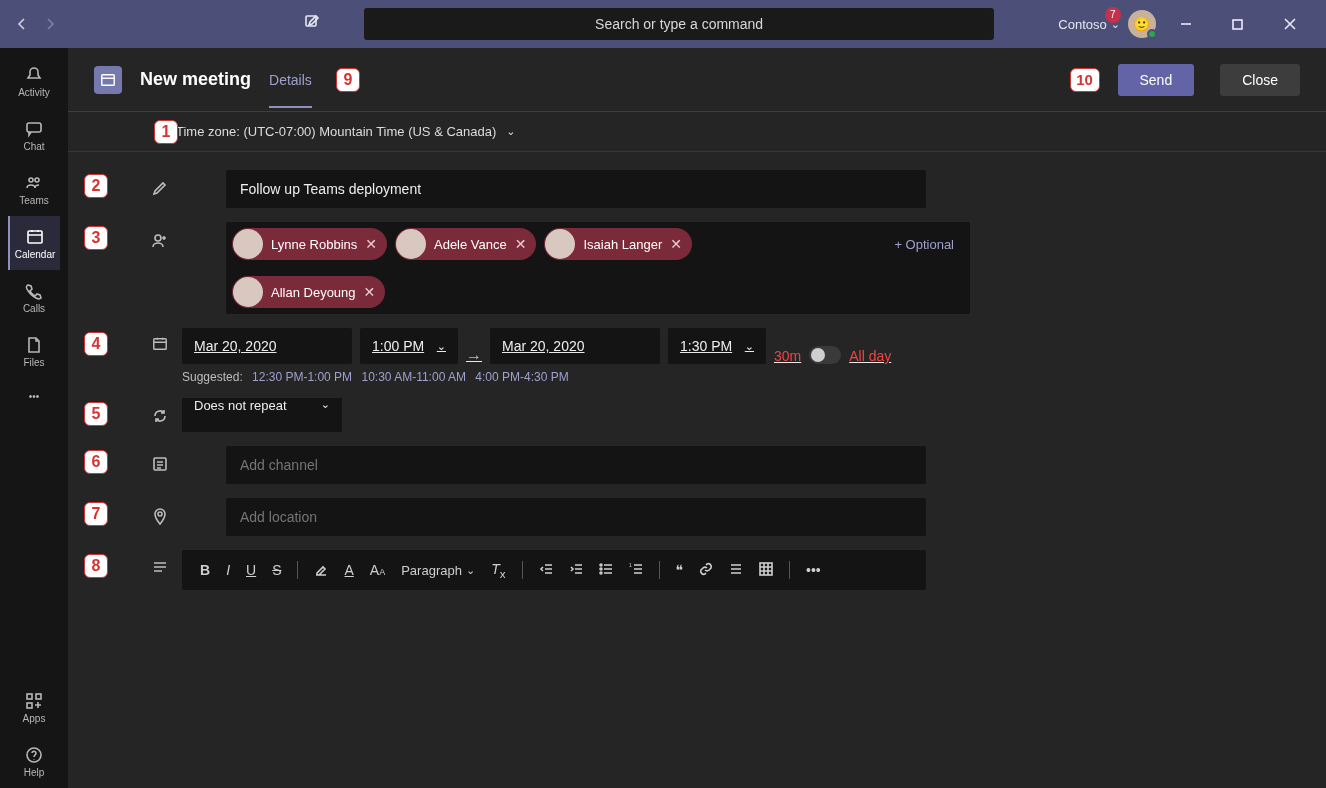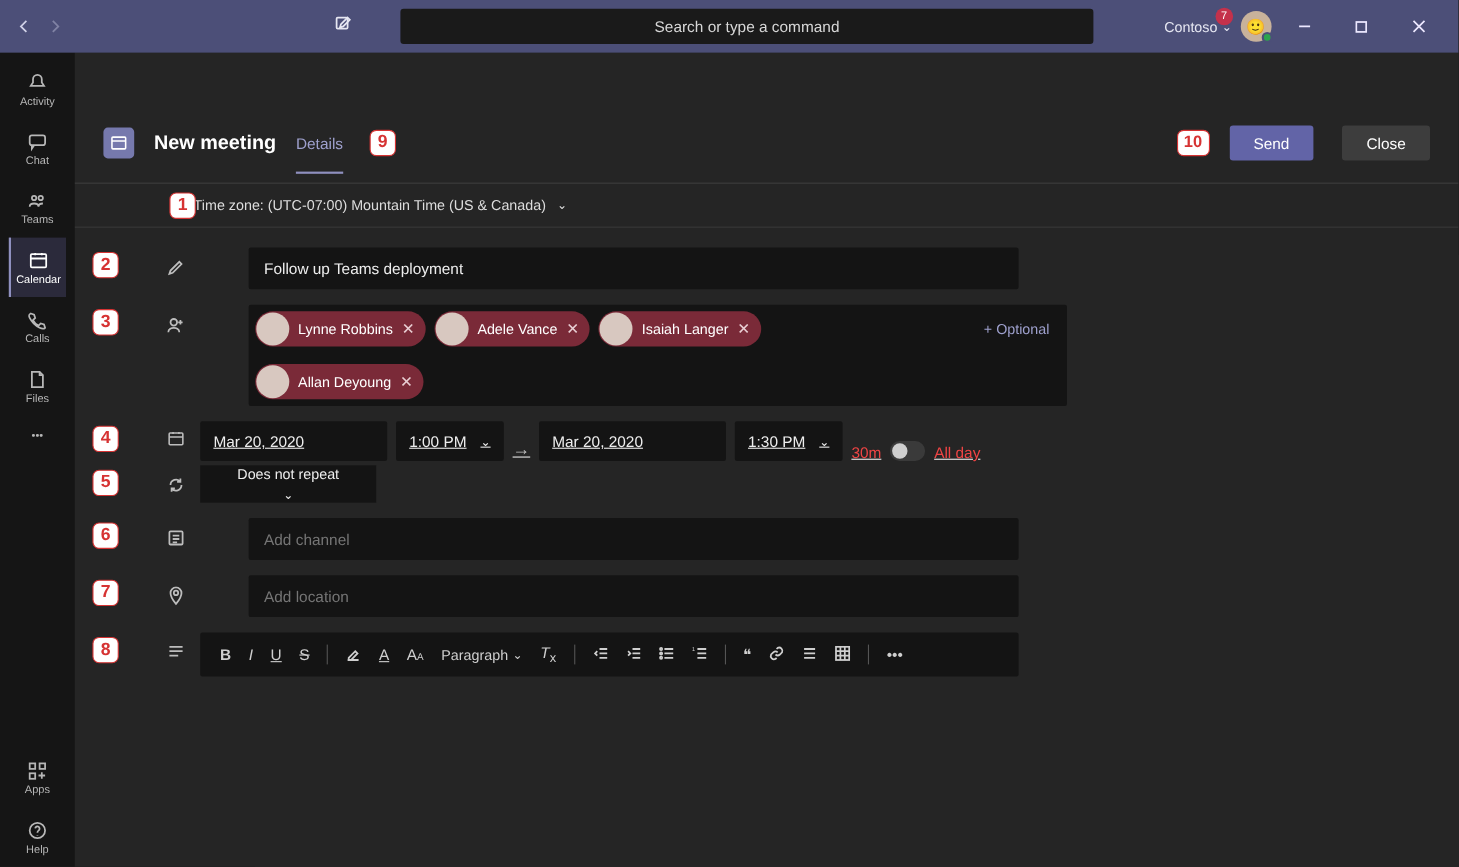--- a/index.html
+++ b/index.html
@@ -21,21 +21,21 @@
   
   .app { display:flex; height:740px;}
   .rail { width:68px; background:#151515; display:flex; flex-direction:column; align-items:center; padding-top:6px;}
   .rail-item { width:52px; height:54px; display:flex; flex-direction:column; align-items:center; justify-content:center; color:#b7b7b7; font-size:10px; gap:2px; cursor:pointer;}
   .rail-item.selected{ background:#2b2a3b; color:#fff; border-left:2px solid #8f90bf; }
   .rail-ico{width:20px;height:20px;display:flex;align-items:center;justify-content:center;}
   .rail-spacer{flex:1;}
 
   
   .main { flex:1; background:#252525; display:flex; flex-direction:column;}
-  .mtg-head { height:74px; display:flex; align-items:center; padding:0 26px; border-bottom:1px solid #3e3e3e; gap:18px;margin-top:45px;}
+  .mtg-head { height:64px; display:flex; align-items:center; padding:0 26px; border-bottom:1px solid #3e3e3e; gap:18px;}
   .cal-chip{width:28px;height:28px;border-radius:4px;background:#7679ad;display:flex;align-items:center;justify-content:center;color:#fff;}
   .mtg-title{font-size:18px;font-weight:700;color:#fff;}
   .tab{font-size:14px;color:#bcbcbc;cursor:pointer;padding-bottom:18px;margin-bottom:-20px;}
   .tab.active{color:#9ea0cd;border-bottom:2px solid #8f90bf;}
   .btn{height:32px;padding:0 22px;border-radius:3px;display:flex;align-items:center;justify-content:center;font-size:14px;cursor:pointer;}
   .btn-primary{background:#6264a7;color:#fff;}
   .btn-secondary{background:#3d3d3d;color:#fff;}
   .tz-row{height:40px;display:flex;align-items:center;padding-left:108px;color:#ddd;font-size:13px;gap:10px;border-bottom:1px solid #383838;}
 
   .form{padding:18px 20px 0 70px;}
@@ -54,21 +54,21 @@
   .dt-in{height:36px;background:#141414;color:#eee;font-size:14px;display:flex;align-items:center;padding:0 12px;border-radius:2px;}
   .dt-date{width:170px;}
   .dt-time{width:98px;justify-content:space-between;}
   .arrow{color:#bdbdbd;}
   .dur{color:#ef4444;font-size:14px;}
   .toggle{width:32px;height:18px;border-radius:9px;background:#3a3a3a;position:relative;}
   .toggle .knob{position:absolute;left:2px;top:2px;width:14px;height:14px;border-radius:50%;background:#cfcfcf;}
   .suggest{color:#bdbdbd;font-size:12px;margin-left:44px;margin-top:6px;margin-bottom:14px;}
   .suggest a{color:#9ea0cd;margin-left:6px;text-decoration:none;cursor:pointer;}
 
-  .sel{height:34px;background:#141414;color:#eee;padding:0 12px;display:flex;align-items:center;justify-content:space-between;width:160px;font-size:13px;flex-direction:column;}
+  .sel{height:34px;background:#141414;color:#eee;padding:0 12px;display:flex;justify-content:space-between;width:160px;font-size:13px;}
 
   .editor{width:744px;background:#141414;border-radius:2px;}
   .tb{height:40px;display:flex;align-items:center;gap:16px;padding:0 18px;color:#cfcfcf;font-size:14px;}
   .tb .para{font-size:13px;display:flex;align-items:center;gap:4px;}
   .tb .sep{width:1px;height:18px;background:#555;}
   .ed-body{padding:4px 18px 120px;color:#bdbdbd;font-size:14px;}
 
   .chev{font-size:11px;}
   svg{stroke:currentColor;fill:none;stroke-width:1.6;}
 </style>
@@ -291,20 +291,26 @@
               <span>1:30 PM</span>
               <span class="chev">⌄</span>
             </div>
           <span class="dur">30m</span>
           <div class="toggle">
               <div class="knob"></div>
             </div>
           <span class="dur">All day</span>
         </div>
       </div>
+      <div class="suggest">
+        <span>Suggested:</span>
+        <a>12:30 PM-1:00 PM</a>
+        <a>10:30 AM-11:00 AM</a>
+        <a>4:00 PM-4:30 PM</a>
+      </div>
 
       <div class="row">
         <span class="num">5</span>
         <div class="row-ico">
             <svg width="16" height="16" viewBox="0 0 16 16">
               <path d="M3 8a5 5 0 0 1 9-3M13 8a5 5 0 0 1-9 3M12 2v3h-3M4 14v-3h3"></path>
             </svg>
           </div>
         <div class="sel">
             <span>Does not repeat</span>

